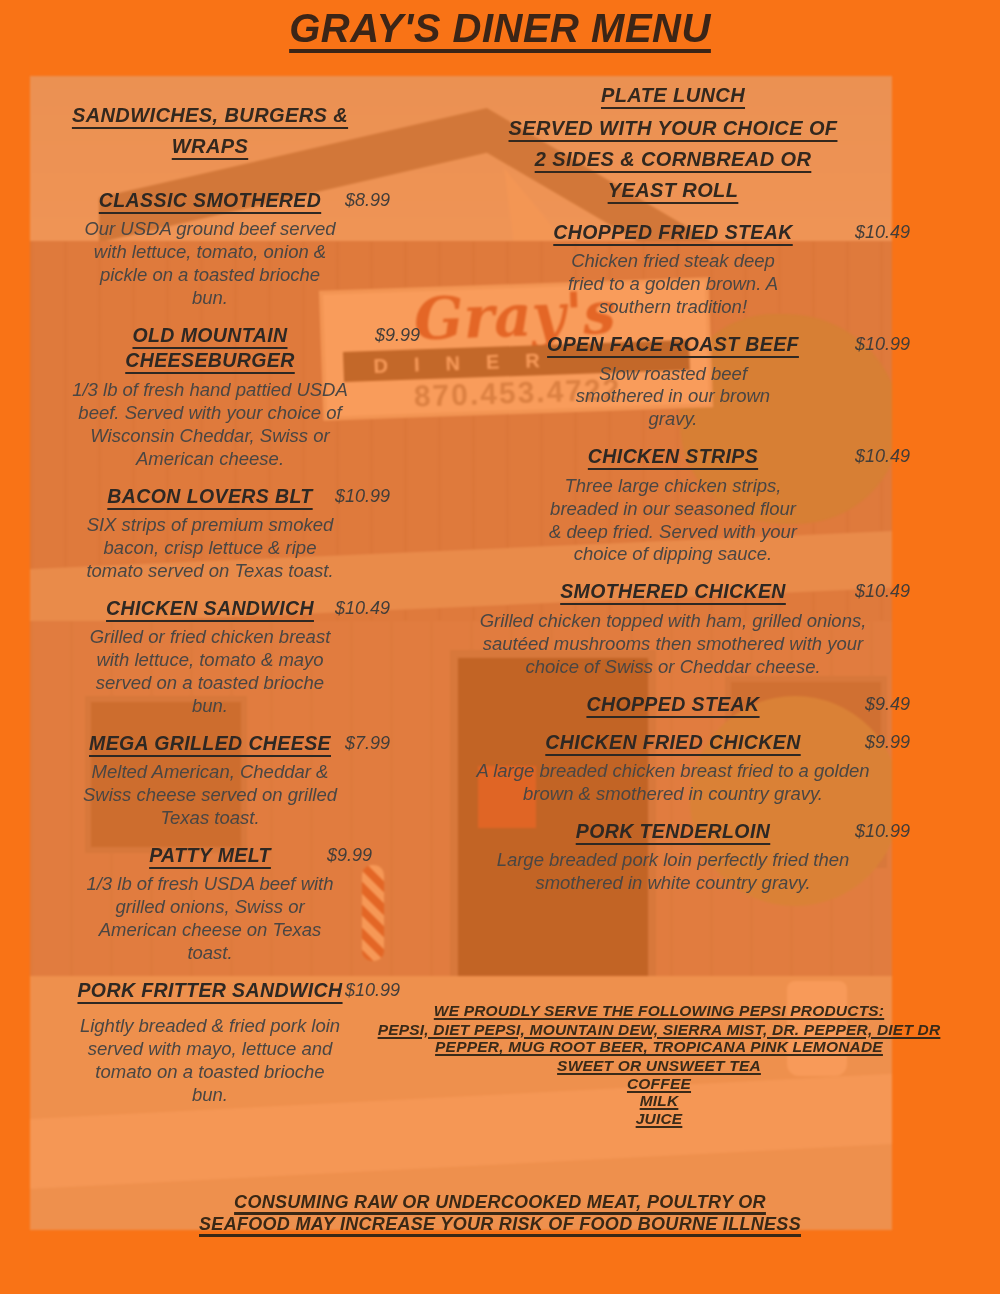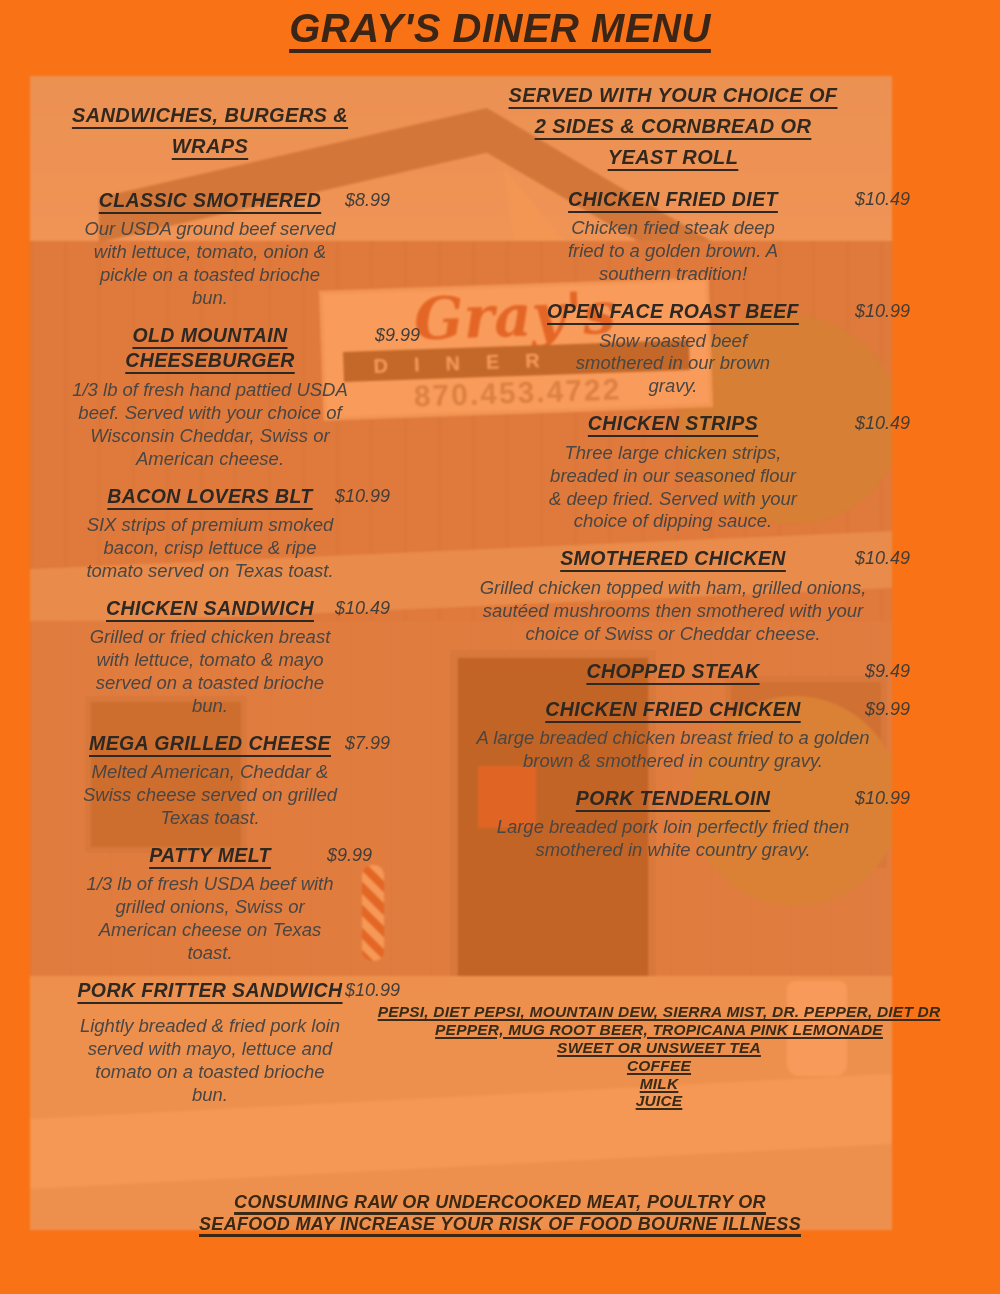--- a/index.html
+++ b/index.html
@@ -175,25 +175,26 @@
       <div class="item">
         <div class="item-head">
           <span class="item-name">PORK FRITTER SANDWICH</span>
           <span class="item-price" style="right:-10px;">$10.99</span>
         </div>
         <div class="item-desc" style="max-width:262px;margin-top:12px;">Lightly breaded &amp; fried pork loin served with mayo, lettuce and tomato on a toasted brioche bun.</div>
       </div>
     </div>
 
     <div class="col col-right">
+      <div class="section-heading plate-heading">PLATE LUNCH</div>
       <div class="section-heading plate-subheading">SERVED WITH YOUR CHOICE OF 2 SIDES &amp; CORNBREAD OR YEAST ROLL</div>
 
       <div class="item">
         <div class="item-head">
-          <span class="item-name">CHICKEN FRIED DIET</span>
+          <span class="item-name">CHOPPED FRIED STEAK</span>
           <span class="item-price">$10.49</span>
         </div>
         <div class="item-desc d-240">Chicken fried steak deep fried to a golden brown. A southern tradition!</div>
       </div>
 
       <div class="item">
         <div class="item-head">
           <span class="item-name">OPEN FACE ROAST BEEF</span>
           <span class="item-price">$10.99</span>
         </div>
@@ -234,20 +235,21 @@
       <div class="item">
         <div class="item-head">
           <span class="item-name">PORK TENDERLOIN</span>
           <span class="item-price">$10.99</span>
         </div>
         <div class="item-desc d-400">Large breaded pork loin perfectly fried then smothered in white country gravy.</div>
       </div>
     </div>
 
     <div class="beverages">
+      <div class="bev-line">WE PROUDLY SERVE THE FOLLOWING PEPSI PRODUCTS:</div>
       <div class="bev-line bev-products">PEPSI, DIET PEPSI, MOUNTAIN DEW, SIERRA MIST, DR. PEPPER, DIET DR PEPPER, MUG ROOT BEER, TROPICANA PINK LEMONADE</div>
       <div><span class="bev-line">SWEET OR UNSWEET TEA</span></div>
       <div><span class="bev-line">COFFEE</span></div>
       <div><span class="bev-line">MILK</span></div>
       <div><span class="bev-line">JUICE</span></div>
     </div>
 
     <div class="footer">CONSUMING RAW OR UNDERCOOKED MEAT, POULTRY OR SEAFOOD MAY INCREASE YOUR RISK OF FOOD BOURNE ILLNESS</div>
 
   </div>

